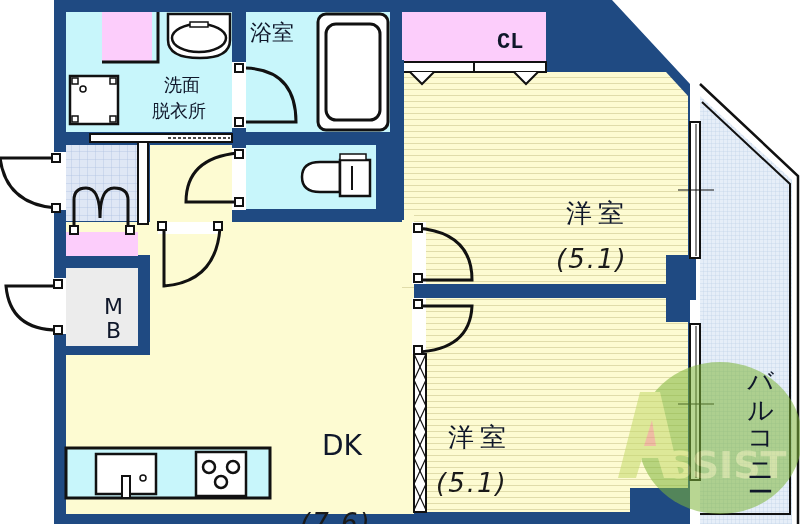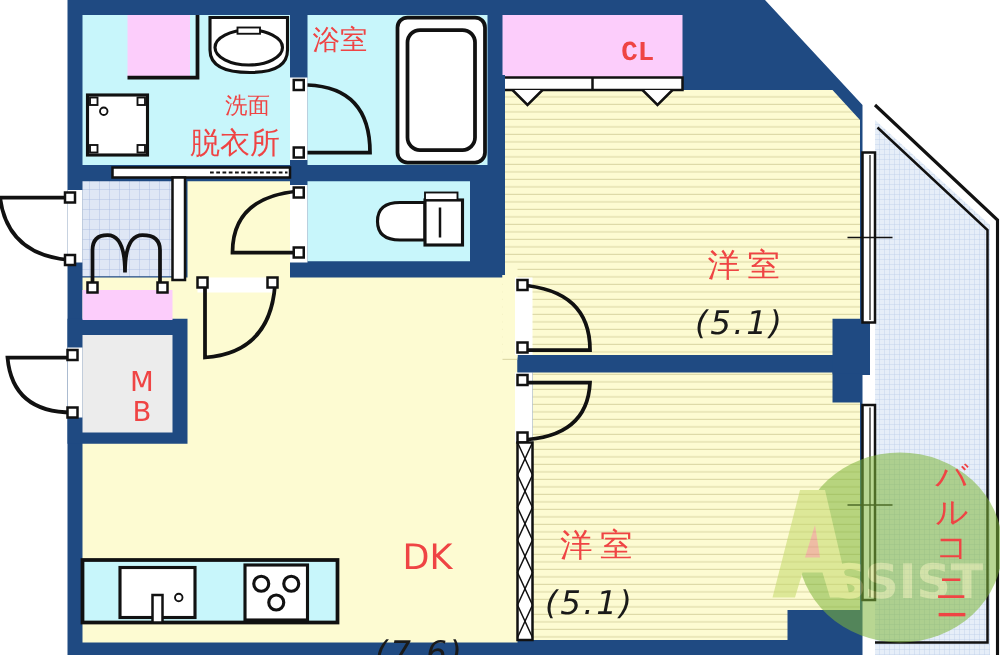--- a/index.html
+++ b/index.html
@@ -1,18 +1,18 @@
 <!DOCTYPE html>
 <html><head>
 <meta charset="utf-8">
 <style>
   html,body{margin:0;padding:0;background:#ffffff;}
   body{width:800px;height:524px;position:relative;overflow:hidden;font-family:"DejaVu Sans",sans-serif;}
   #plan{position:absolute;left:0;top:0;width:800px;height:524px;}
-  .lbl{position:absolute;color:#ef4444;font-family:"DejaVu Sans",sans-serif;white-space:nowrap;line-height:1;}
+  .lbl{position:absolute;color:#0f172a;font-family:"DejaVu Sans",sans-serif;white-space:nowrap;line-height:1;}
   .area{position:absolute;color:#1a1a1a;font-family:"DejaVu Sans",sans-serif;white-space:nowrap;line-height:1;letter-spacing:2px;font-style:italic;}
 </style>
 </head>
 <body>
 
 <svg id="plan" viewBox="0 0 800 524" xmlns="http://www.w3.org/2000/svg">
   <defs>
     <pattern id="hlines" width="8" height="6" patternUnits="userSpaceOnUse">
       <rect width="8" height="6" fill="#fdfbd2"></rect>
       <line x1="0" y1="5.5" x2="8" y2="5.5" stroke="#d8d4a0" stroke-width="0.8"></line>
@@ -175,22 +175,22 @@
 
   <g opacity="0.55">
     <ellipse cx="720" cy="438" rx="82" ry="76" fill="#7fb63a"></ellipse>
     <path d="M618 478 L640 392 H660 L680 478 H664 L658 458 H642 L636 478 Z" fill="#c4d96a"></path>
     <path d="M644 446 L652 420 L656 446 Z" fill="#e48a80"></path>
     <text x="666" y="478" font-family="DejaVu Sans,sans-serif" font-weight="bold" font-size="38" fill="#c4d96a">SSIST</text>
   </g>
 </svg>
 
 <div class="lbl" style="left:250px;top:22px;font-size:22px;">浴室</div>
-<div class="lbl" style="left:180px;top:76px;font-size:18px;">洗面</div>
-<div class="lbl" style="left:152px;top:102px;font-size:24px;">脱衣所</div>
+<div class="lbl" style="left:164px;top:76px;font-size:18px;">洗面</div>
+<div class="lbl" style="left:152px;top:102px;font-size:18px;">脱衣所</div>
 <div class="lbl" style="left:497px;top:32px;font-size:22px;font-weight:bold;font-family:Liberation Mono, monospace;">CL</div>
 <div class="lbl" style="left:566px;top:200px;font-size:26px;letter-spacing:6px;">洋室</div>
 <div class="area" style="left:556px;top:246px;font-size:26px;">(5.1)</div>
 <div class="lbl" style="left:448px;top:424px;font-size:26px;letter-spacing:6px;">洋室</div>
 <div class="area" style="left:436px;top:470px;font-size:26px;">(5.1)</div>
 <div class="lbl" style="left:322px;top:432px;font-size:28px;">DK</div>
 <div class="area" style="left:300px;top:470px;font-size:26px;margin-top:40px;">(7.6)</div>
 <div class="lbl" style="left:104px;top:296px;font-size:22px;">M</div>
 <div class="lbl" style="left:106px;top:320px;font-size:22px;">B</div>
 <div class="lbl" style="left:748px;top:352px;font-size:26px;writing-mode:vertical-rl;letter-spacing:2px;">バルコニー</div>

